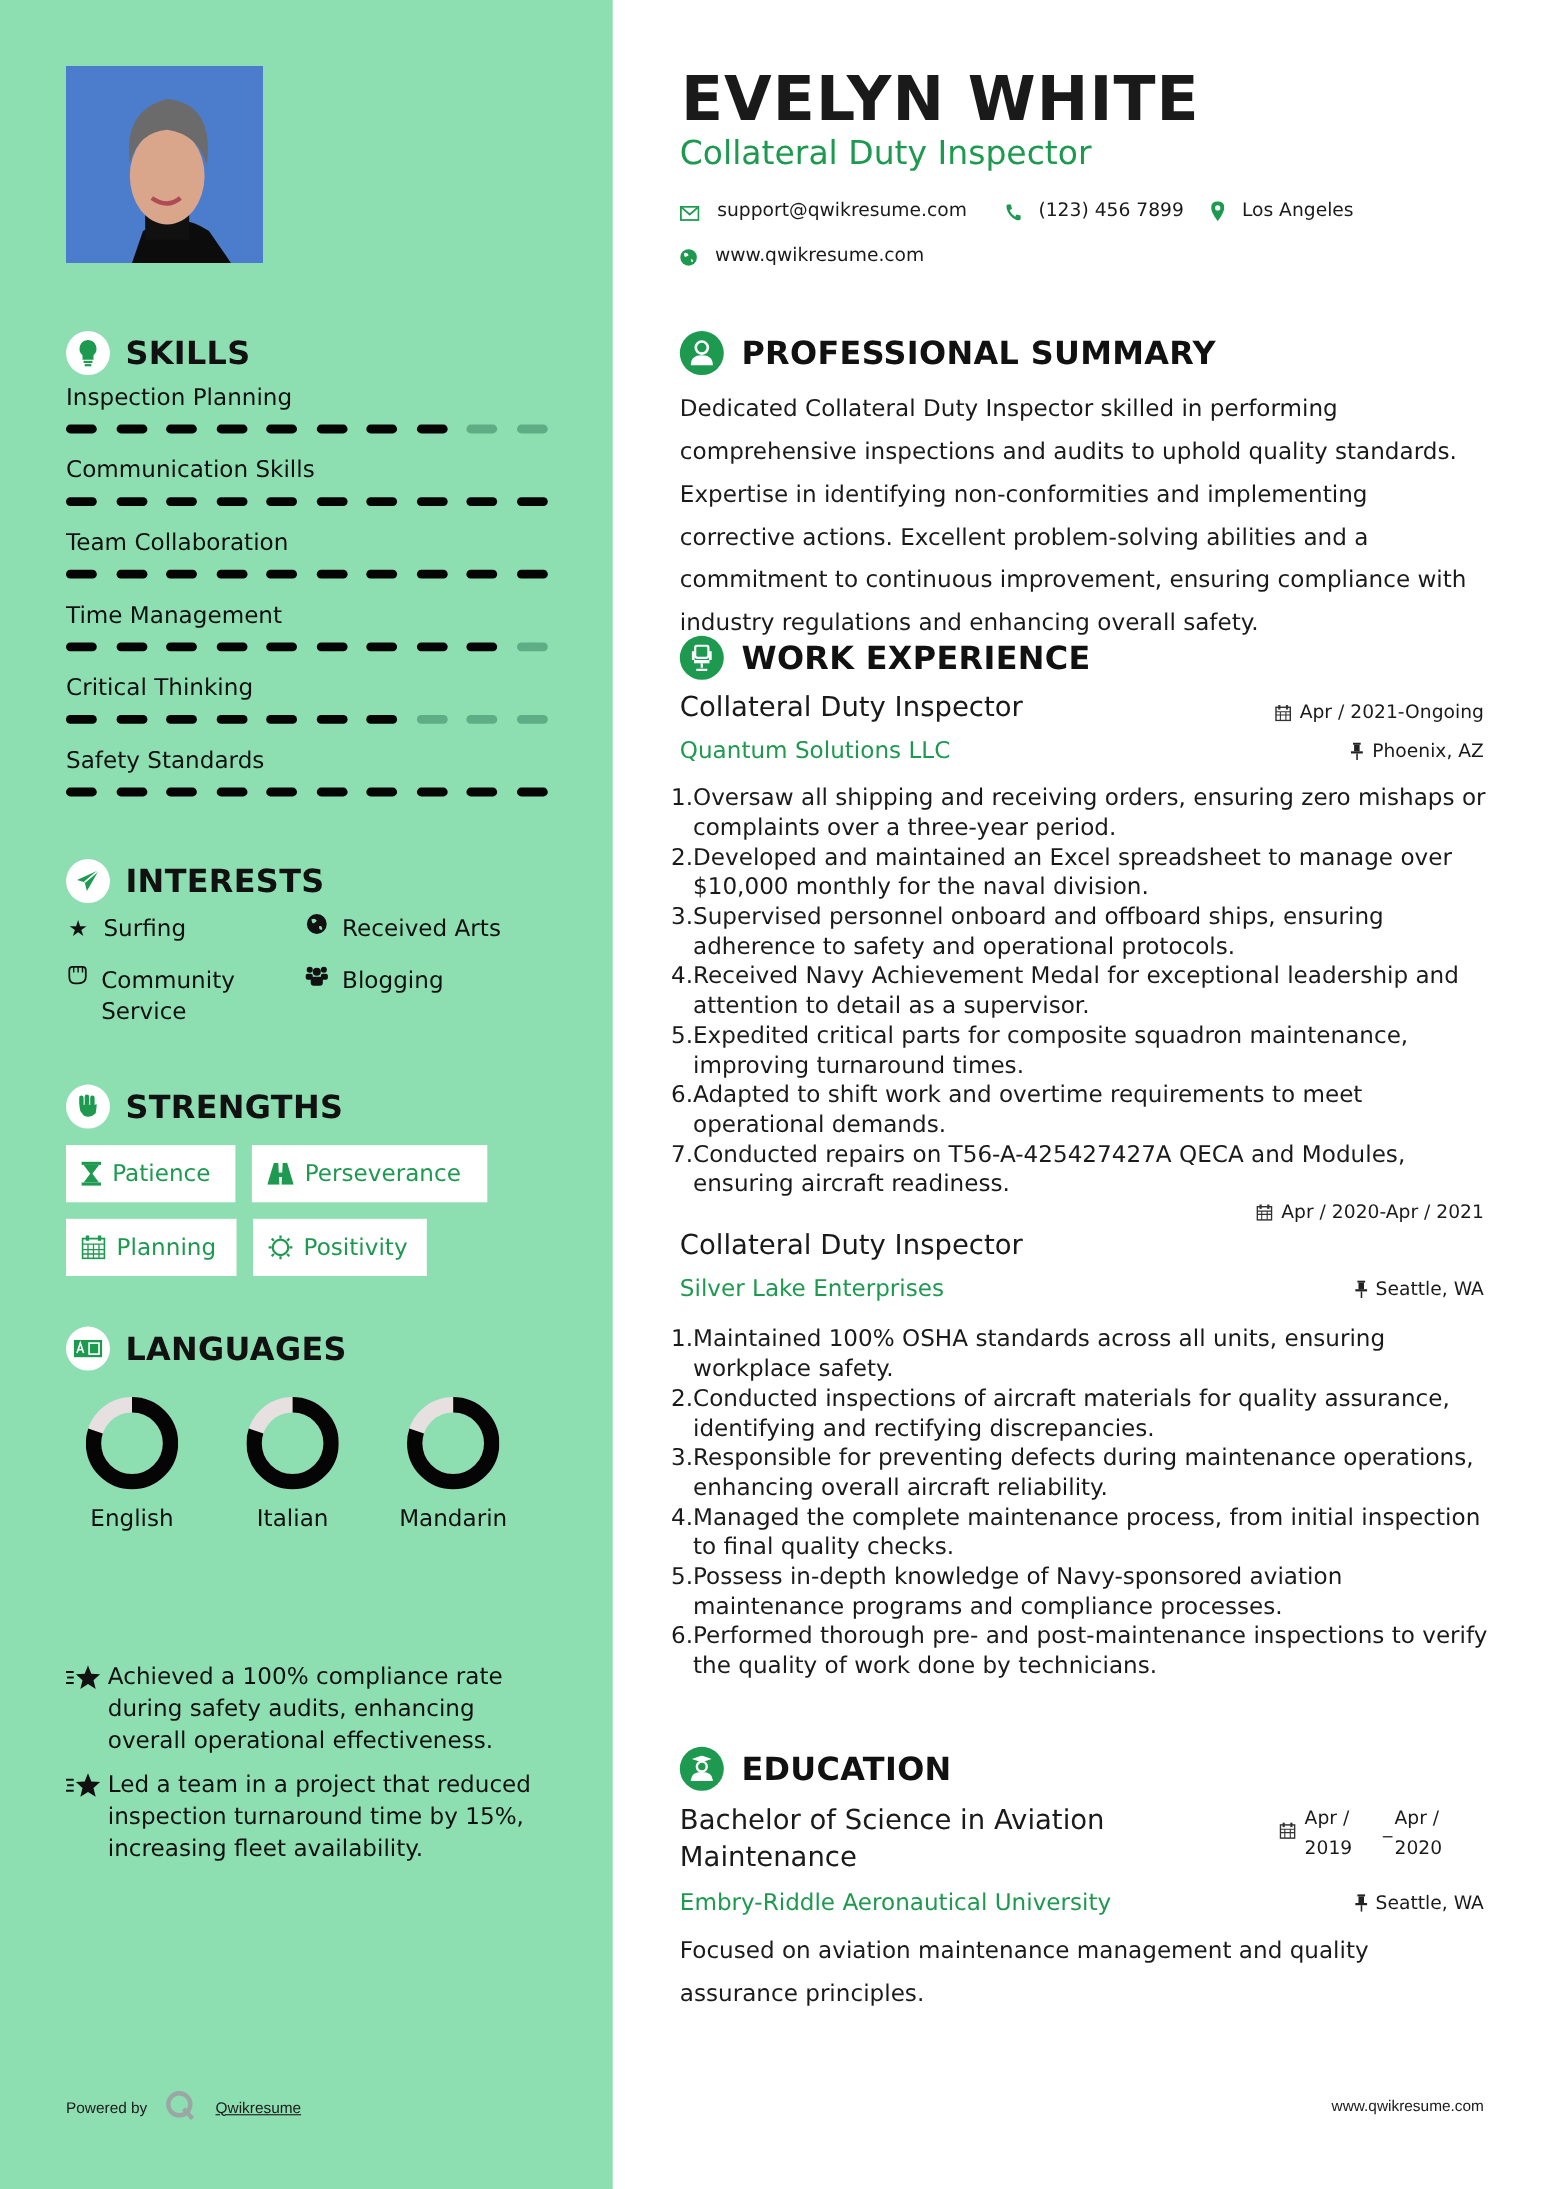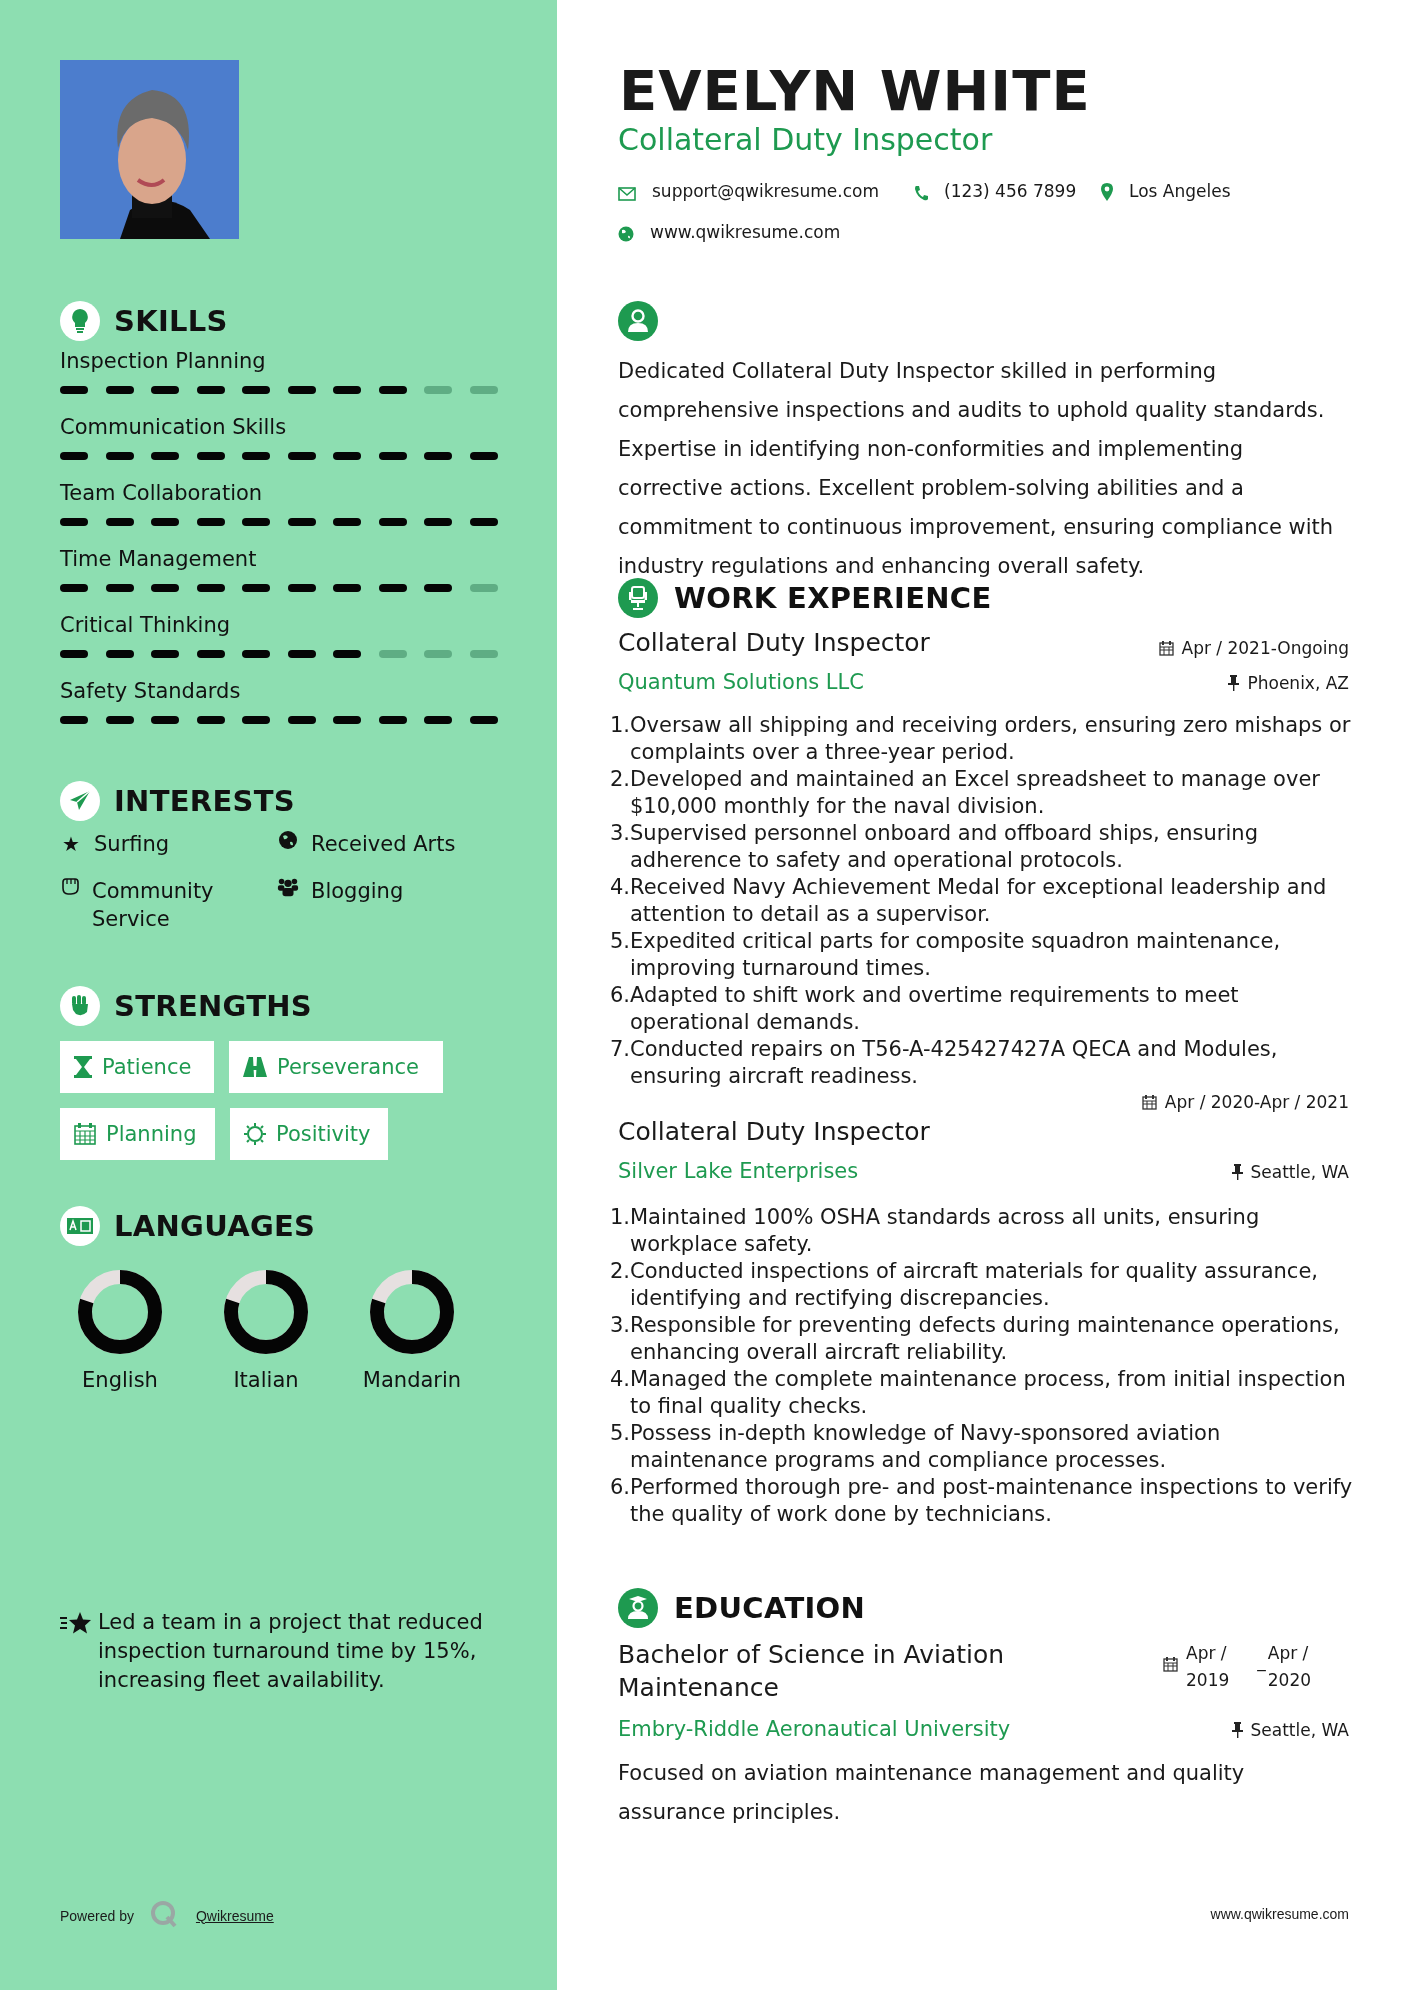--- a/index.html
+++ b/index.html
@@ -304,20 +304,29 @@
       <div class="lang" style="left: 352px; top: 1270px;">
         <svg width="84" height="84" viewBox="0 0 84 84" style="display:block;margin:0 auto;">
           <circle cx="42" cy="42" r="35" fill="none" stroke="#e6e0e0" stroke-width="14"></circle>
           <circle cx="42" cy="42" r="35" fill="none" stroke="#050505" stroke-width="14" stroke-dasharray="175.93 219.91" transform="rotate(-90 42 42)"></circle>
         </svg>
         <div class="lang-label">Mandarin</div>
       </div>
     </div>
 
 
+  <div class="ach" style="top:1510px;">
+    <span class="ico">
+      <svg width="32" height="26" viewBox="0 0 32 26">
+          <path d="M20 2 L23 9.5 L31 10 L25 15.5 L27 23.5 L20 19 L13 23.5 L15 15.5 L9 10 L17 9.5 Z" fill="#111"></path>
+          <path d="M0 8h7 M1 13h6 M0 18h7" stroke="#111" stroke-width="1.8"></path>
+        </svg>
+    </span>
+    <span>Achieved a 100% compliance rate during safety audits, enhancing overall operational effectiveness.</span>
+  </div>
   <div class="ach" style="top:1608px;">
     <span class="ico">
       <svg width="32" height="26" viewBox="0 0 32 26">
           <path d="M20 2 L23 9.5 L31 10 L25 15.5 L27 23.5 L20 19 L13 23.5 L15 15.5 L9 10 L17 9.5 Z" fill="#111"></path>
           <path d="M0 8h7 M1 13h6 M0 18h7" stroke="#111" stroke-width="1.8"></path>
         </svg>
     </span>
     <span>Led a team in a project that reduced inspection turnaround time by 15%, increasing fleet availability.</span>
   </div>
 
@@ -372,20 +381,21 @@
   <span>www.qwikresume.com</span>
 </div>
 
 <div class="sec-head" style="left:618px; top:301px;">
   <div class="msec-icon">
     <svg width="22" height="24" viewBox="0 0 22 24">
         <circle cx="11" cy="7" r="5.5" fill="none" stroke="#fff" stroke-width="2.4"></circle>
         <path d="M1 23 Q1 14 11 14 Q21 14 21 23 Z" fill="#fff"></path>
       </svg>
   </div>
+  <span class="sec-title">PROFESSIONAL SUMMARY</span>
 </div>
 <div class="para" style="top:352px;">Dedicated Collateral Duty Inspector skilled in performing comprehensive inspections and audits to uphold quality standards. Expertise in identifying non-conformities and implementing corrective actions. Excellent problem-solving abilities and a commitment to continuous improvement, ensuring compliance with industry regulations and enhancing overall safety.</div>
 
 <div class="sec-head" style="left:618px; top:578px;">
   <div class="msec-icon">
     <svg width="20" height="24" viewBox="0 0 20 24">
         <rect x="4" y="1" width="12" height="11" rx="2" fill="none" stroke="#fff" stroke-width="2"></rect>
         <rect x="1" y="6" width="2.5" height="8" fill="#fff"></rect>
         <rect x="16.5" y="6" width="2.5" height="8" fill="#fff"></rect>
         <rect x="3" y="14" width="14" height="3" fill="#fff"></rect>

